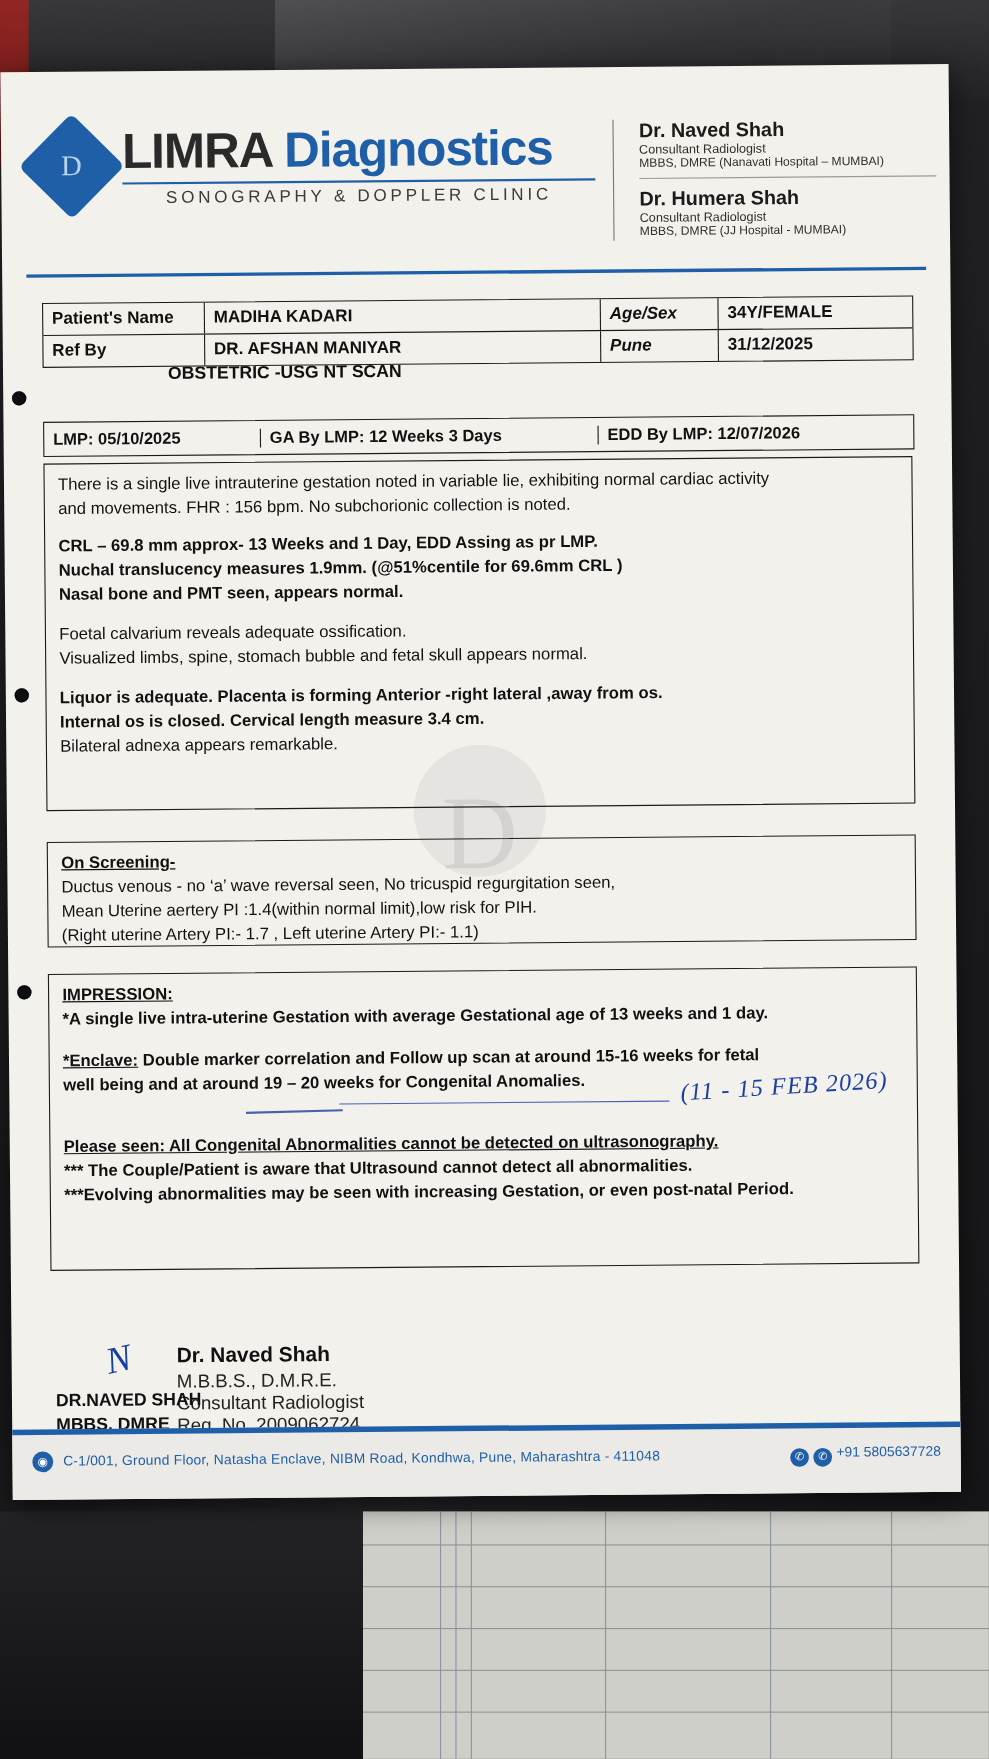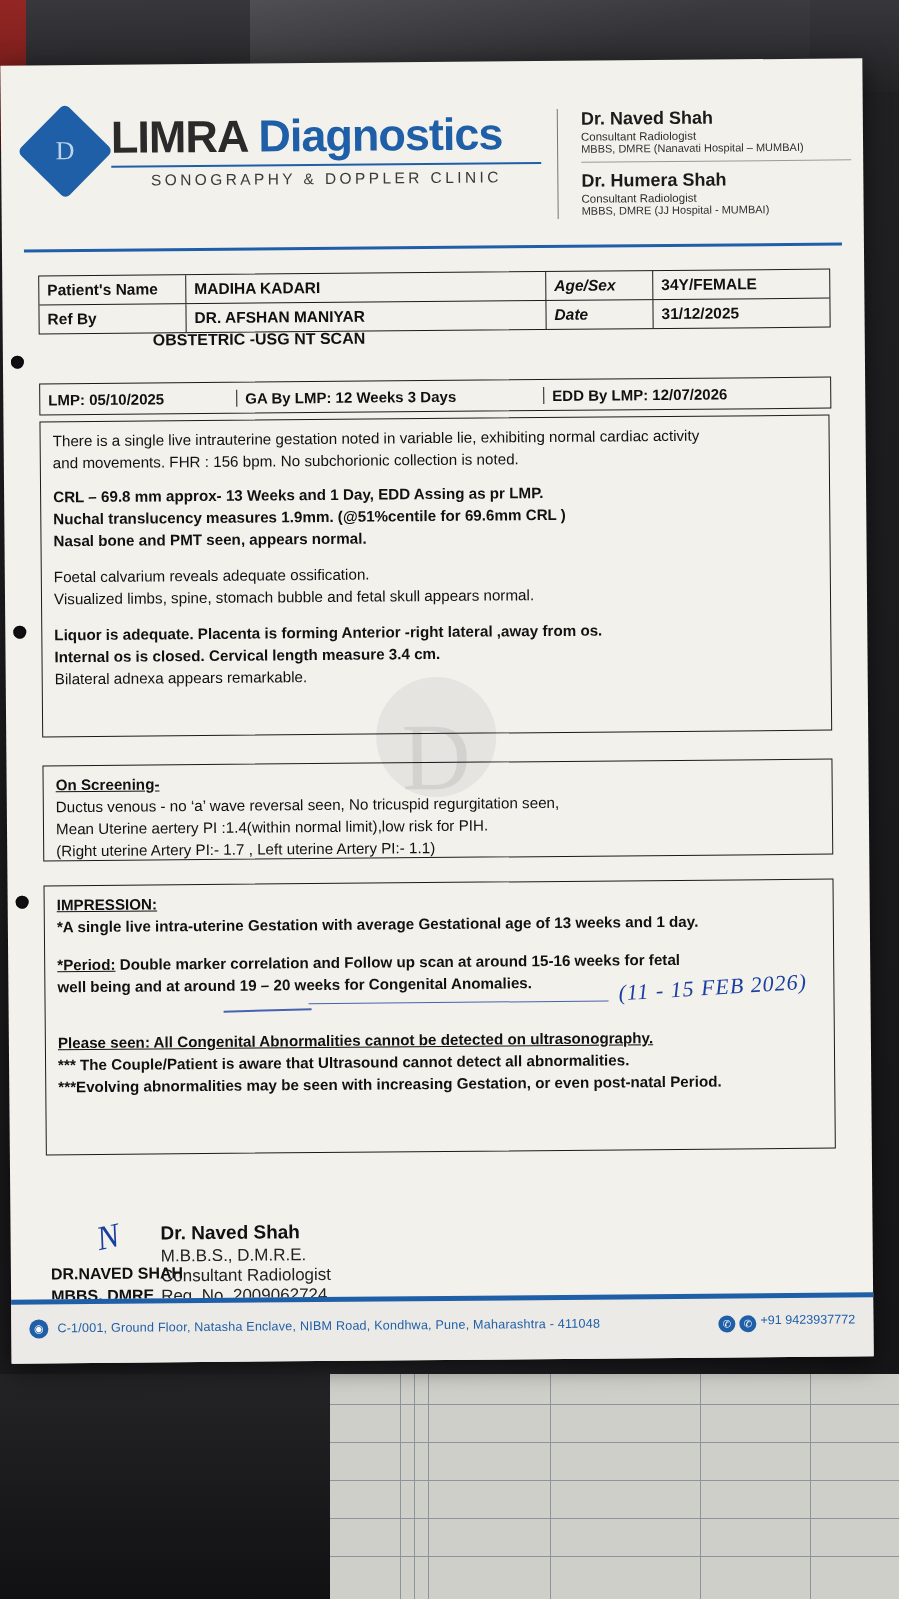--- a/index.html
+++ b/index.html
@@ -218,21 +218,21 @@
     <div class="info">
       <div class="row">
         <div class="c lab">Patient's Name</div>
         <div class="c val">MADIHA KADARI</div>
         <div class="c lab2">Age/Sex</div>
         <div class="c val2">34Y/FEMALE</div>
       </div>
       <div class="row">
         <div class="c lab">Ref By</div>
         <div class="c val">DR. AFSHAN MANIYAR</div>
-        <div class="c lab2">Date</div>
+        <div class="c lab2">Pune</div>
         <div class="c val2">31/12/2025</div>
       </div>
     </div>
     <div class="scan-title">OBSTETRIC -USG NT SCAN</div>
 
     <div class="band">
       <div class="s1">LMP: 05/10/2025</div>
       <div class="s2">GA By LMP:  12 Weeks 3 Days</div>
       <div class="s3">EDD By LMP:  12/07/2026</div>
     </div>
@@ -261,21 +261,21 @@
       <div class="ln">Ductus venous -  no ‘a’ wave reversal seen, No tricuspid regurgitation seen,</div>
       <div class="ln">Mean Uterine aertery PI :1.4(within normal limit),low risk for PIH.</div>
       <div class="ln">(Right uterine Artery PI:- 1.7 ,   Left uterine Artery PI:- 1.1)</div>
     </div>
 
     <div class="box" style="top:820px;height:270px;">
       <div class="ln b u">IMPRESSION:</div>
       <div class="ln b">*A single live intra-uterine Gestation with average Gestational age of 13 weeks and 1 day.</div>
       <div style="height:16px"></div>
       <div class="ln b">
-        <span class="u">*Period:</span>
+        <span class="u">*Enclave:</span>
         <span>Double marker correlation and Follow up scan at around 15-16 weeks for fetal</span>
       </div>
       <div class="ln b">well being and at around 19 – 20 weeks for Congenital Anomalies.</div>
       <div style="height:34px"></div>
       <div class="ln b u">
         <span>Please seen:</span>
         <span class="ln b" style="text-decoration:none">All Congenital Abnormalities cannot be detected on ultrasonography.</span>
       </div>
       <div class="ln b">*** The Couple/Patient  is aware that Ultrasound cannot detect all abnormalities.</div>
       <div class="ln b">***Evolving abnormalities may be seen with increasing Gestation, or even post-natal Period.</div>
@@ -296,18 +296,18 @@
       <div>DR.NAVED SHAH</div>
       <div>MBBS, DMRE</div>
       <div>Consultant Radiologist</div>
     </div>
 
     <div class="footer">
       <div class="footer-bar"></div>
       <div class="pin">◉</div>
       <div class="foot-txt">C-1/001, Ground Floor, Natasha Enclave, NIBM Road, Kondhwa, Pune, Maharashtra - 411048</div>
       <div class="foot-phone">
-        <span class="ic">✆</span><span class="ic">✆</span><span>+91 9423937772</span>
+        <span class="ic">✆</span><span class="ic">✆</span><span>+91 5805637728</span>
       </div>
     </div>
 
   </div>
 </div>
 
 </body></html>

